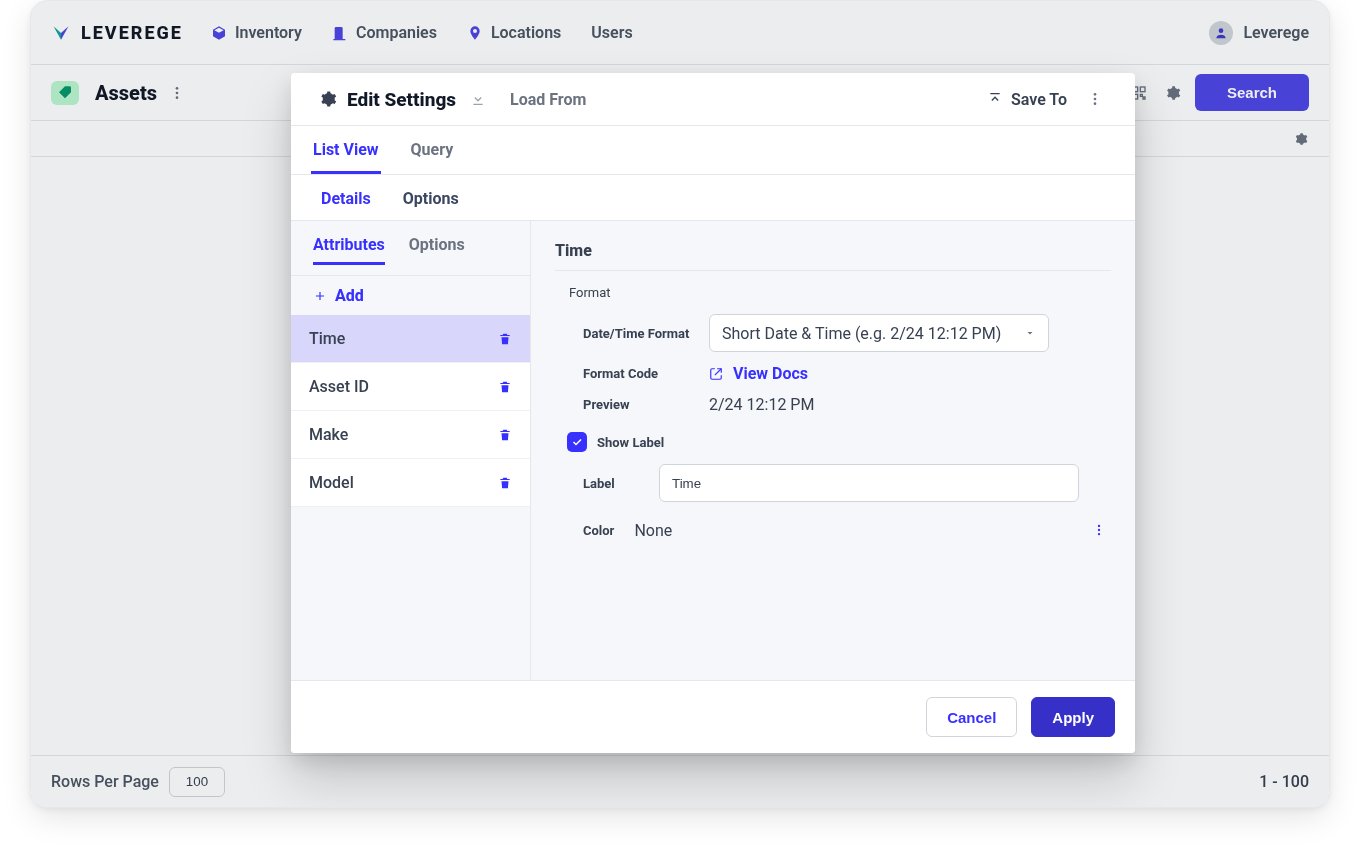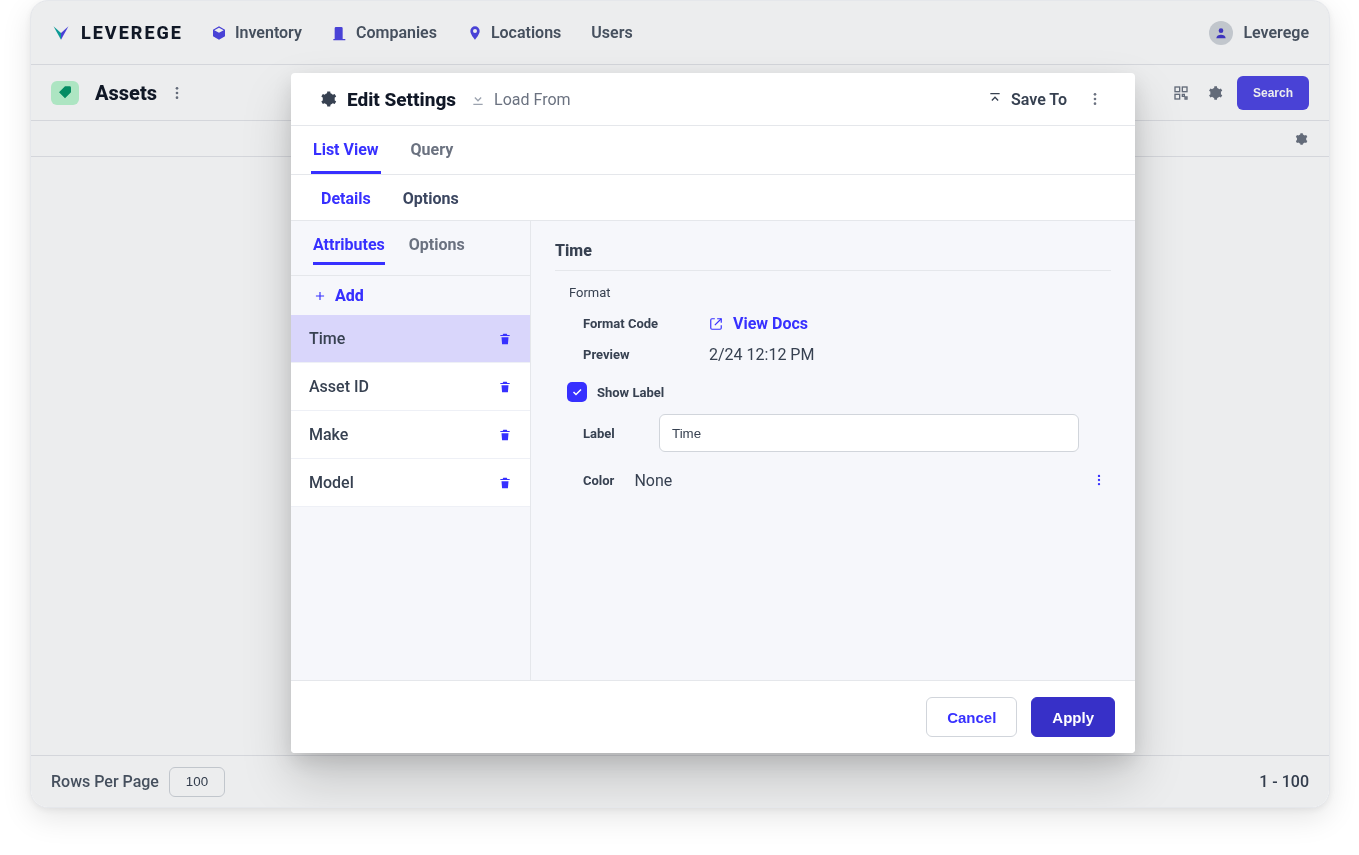--- a/index.html
+++ b/index.html
@@ -60,21 +60,21 @@
     border-bottom: 1px solid #e5e7eb;
     position: relative;
     z-index: 1;
   }
   .tag-chip { display: flex; align-items: flex-start; gap: 8px; }
   .tag-chip .chip { background: #bbf7d0; border-radius: 6px; padding: 4px 6px; display: inline-flex; }
   .tag-chip .chip svg { width: 16px; height: 16px; color: #059669; }
   .page-title { font-weight: 800; font-size: 20px; color: #111827; margin-left: 8px; }
   .icon-btn { width: 24px; height: 24px; display: inline-flex; align-items: center; justify-content: center; color: #6b7280; cursor: pointer; border-radius: 4px; }
   .toolbar-right { margin-left: auto; display: flex; align-items: center; gap: 10px; }
-  .search-btn { background: #4f46e5; color: white; border: none; border-radius: 6px; padding: 10px 16px; font-weight: 700; cursor: pointer; font-size: 12px; }
+  .search-btn { background: #4f46e5; color: white; border: none; border-radius: 6px; padding: 10px 32px; font-weight: 700; cursor: pointer; font-size: 15px; }
   
   .subbar { height: 36px; border-bottom: 1px solid #e5e7eb; display:flex; align-items:center; justify-content:flex-end; padding:0 16px; position:relative; z-index:1;}
   
   .footer {
     position: absolute;
     left: 0; right: 0; bottom: 0;
     height: 52px;
     border-top: 1px solid #e5e7eb;
     display: flex; align-items: center; padding: 0 20px;
     background: #fff;
@@ -91,21 +91,21 @@
     width: 844px; height: 680px;
     background: #fff;
     border-radius: 4px;
     box-shadow: 0 25px 50px rgba(0,0,0,0.18), 0 8px 20px rgba(0,0,0,0.10);
     z-index: 10;
     display: flex; flex-direction: column;
     overflow: hidden;
   }
   .m-header { display:flex; gap:14px; padding:14px 28px; border-bottom:1px solid #e5e7eb; }
   .m-header .title { font-weight:800; font-size:19px; color:#111827; display:flex; align-items:center; gap:10px; }
-  .m-header .muted-action { color:#6b7280; display:flex; align-items:center; gap:8px; font-weight:400; cursor:pointer; }
+  .m-header .muted-action { color:#6b7280; display:flex; align-items:center; gap:24px; font-weight:700; cursor:pointer; }
   .m-header .right { margin-left:auto; display:flex; align-items:center; gap:16px; }
   .m-header .save-to { color:#374151; font-weight:600; display:flex; align-items:center; gap:8px; cursor:pointer; }
   .tabs { display:flex; gap:28px; padding:0 20px; border-bottom:1px solid #e5e7eb; }
   .tab { padding:14px 2px 12px; color:#6b7280; font-weight:700; cursor:pointer; border-bottom:3px solid transparent; }
   .tab.active { color:#3730ff; border-bottom-color:#3730ff; }
   .subtabs { display:flex; gap:28px; padding:0 28px; border-bottom:1px solid #e5e7eb; background:#fff; }
   .subtab { padding:14px 2px 12px; color:#3b4660; font-weight:700; cursor:pointer; }
   .subtab.active { color:#3730ff; }
   .m-body { flex:1; display:flex; background:#f6f7fb; min-height:0; }
   .m-left { width:240px; border-right:1px solid #e5e7eb; background:#f6f7fb; display:flex; flex-direction:column; }
@@ -337,20 +337,31 @@
                 </svg>
               </span>
           </div>
         </div>
       </div>
 
       <div class="m-right">
         <div class="section-title">Time</div>
         <div class="group-label">Format</div>
 
+        <div class="form-row">
+          <div class="k">Date/Time Format</div>
+          <div class="select">
+            <span>Short Date &amp; Time (e.g. 2/24 12:12 PM)</span>
+            <span>
+                <svg width="12" height="12" viewBox="0 0 24 24" fill="#6b7280">
+                  <path d="M7 10l5 5 5-5z"></path>
+                </svg>
+              </span>
+          </div>
+        </div>
 
         <div class="form-row">
           <div class="k">Format Code</div>
           <div class="link-docs">
             <span>
                 <svg width="14" height="14" viewBox="0 0 24 24" fill="none" stroke="#3730ff" stroke-width="2">
                   <path d="M14 3h7v7"></path>
                   <path d="M10 14L21 3"></path>
                   <path d="M21 14v5a2 2 0 01-2 2H5a2 2 0 01-2-2V5a2 2 0 012-2h5"></path>
                 </svg>

